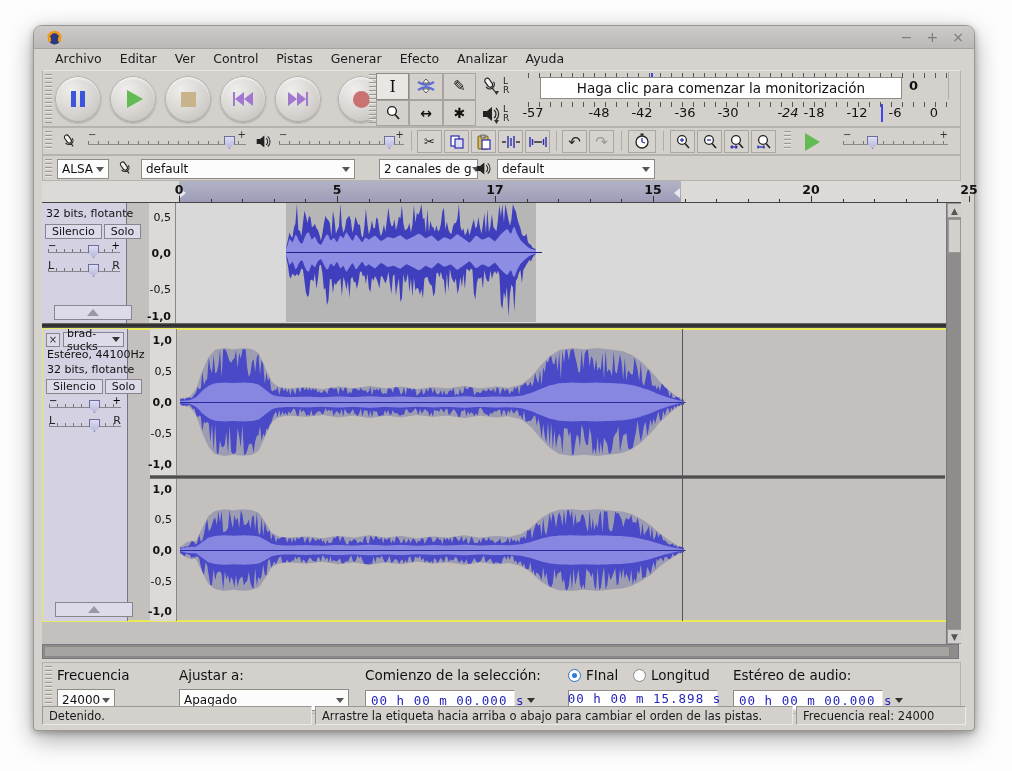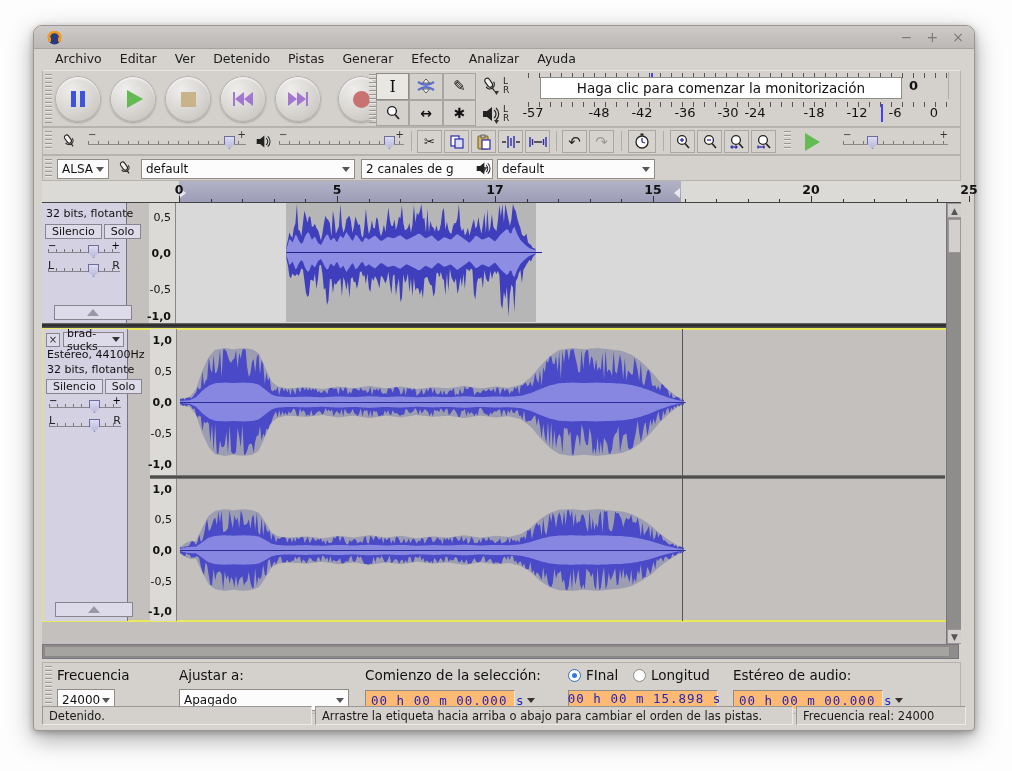--- a/index.html
+++ b/index.html
@@ -91,21 +91,21 @@
   
   .vscroll{position:absolute;right:0;top:0;width:15px;bottom:0;background:#8f8d8b;border-left:1px solid #77757f;}
   .vscroll .arr{position:absolute;left:0;width:15px;height:15px;background:#d2cfcc;border:1px solid #9a9794;color:#555;
                 font-size:9px;display:flex;align-items:center;justify-content:center;}
   .vscroll .thumbv{position:absolute;left:1px;width:13px;background:#d2cfcc;border:1px solid #9a9794;}
   .hscroll{position:absolute;left:8px;right:15px;top:618px;height:15px;background:#8f8d8b;border:1px solid #77757f;}
   .hscroll .thumbh{position:absolute;left:1px;top:1px;bottom:1px;width:99%;background:#a6a4a1;border:1px solid #8a8885;}
   
   .selbar{position:absolute;left:8px;top:636px;width:919px;height:52px;background:#d4d1cd;border:1px solid #b6b3af;}
   .sl-label{position:absolute;font-size:13.5px;color:#111;white-space:nowrap;}
-  .timefield{position:absolute;height:20px;background:#fdba74;border:1px solid;border-color:#8f8c88 #e9e7e4 #e9e7e4 #8f8c88;
+  .timefield{position:absolute;height:20px;background:#ffffff;border:1px solid;border-color:#8f8c88 #e9e7e4 #e9e7e4 #8f8c88;
              display:flex;align-items:center;padding:0 2px 0 5px;font-family:"DejaVu Sans Mono","Liberation Mono",monospace;
              font-size:12.5px;color:#2525bb;letter-spacing:1px;white-space:nowrap;}
   .timefield .carat{margin-left:3px;width:0;height:0;border-left:4px solid transparent;border-right:4px solid transparent;border-top:5px solid #333;}
   .radio{position:absolute;display:flex;align-items:center;gap:5px;font-size:13.5px;color:#111;}
   .rdot{width:13px;height:13px;border-radius:50%;border:1px solid #8a8885;background:#fff;position:relative;}
   .rdot.on{border-color:#2a6fc9;background:#fff;}
   .rdot.on::after{content:"";position:absolute;left:3px;top:3px;width:5px;height:5px;border-radius:50%;background:#2f7bdc;}
   
   .statusbar{position:absolute;left:0px;bottom:3px;height:21px;left:8px;right:8px;display:flex;gap:3px;}
   .scell{height:19px;border:1px solid;border-color:#9a9794 #eceae7 #eceae7 #9a9794;font-size:11.5px;color:#1a1a1a;
@@ -131,21 +131,21 @@
       <span>−</span>
       <span>+</span>
       <span>×</span>
     </span>
   </div>
 
   <div class="menubar" id="menubar">
         <span>Archivo</span>
         <span>Editar</span>
         <span>Ver</span>
-        <span>Detenido</span>
+        <span>Control</span>
         <span>Pistas</span>
         <span>Generar</span>
         <span>Efecto</span>
         <span>Analizar</span>
         <span>Ayuda</span>
       </div>
 
   <div class="tb1">
     <div class="grip" style="left:2px;"></div>
     <div class="transport">
@@ -238,21 +238,21 @@
       <span class="lr">
         <span>L</span><br><span>R</span>
       </span>
     </div>
     <div class="pbscale" id="pbscale" style="left:0;top:29px;height:26px;">
           <span style="left: 490px;">-57</span>
           <span style="left: 556px;">-48</span>
           <span style="left: 599px;">-42</span>
           <span style="left: 642px;">-36</span>
           <span style="left: 685px;">-30</span>
-          <span style="left: 712px;">-24</span>
+          <span style="left: 745px; font-style: italic;">-24</span>
           <span style="left: 771px;">-18</span>
           <span style="left: 814px;">-12</span>
           <span style="left: 852px;">-6</span>
           <span style="left: 891px;">0</span>
         </div>
     <div class="tickstrip" style="left:485px;top:31px;width:420px;"></div>
     <div class="bluetick" style="left:838px;top:33px;height:18px;"></div>
   </div>
 
   <div class="tb2">
@@ -400,21 +400,21 @@
       <g transform="rotate(-35 10 11)">
         <rect x="7.5" y="2" width="5" height="10" rx="2.5" fill="#f4f2ef" stroke="#222" stroke-width="1.2"></rect>
         <path d="M5.5 9 a4.5 4.5 0 0 0 9 0" fill="none" stroke="#222" stroke-width="1.2"></path>
         <line x1="10" y1="13.5" x2="10" y2="17" stroke="#222" stroke-width="1.2"></line>
       </g>
     </svg>
     <div class="combo" style="left:98px;width:214px;">
       <span>default</span>
           <span class="carat"></span>
     </div>
-    <div class="combo" style="left:318px;width:132px;">
+    <div class="combo" style="left:336px;width:99px;">
       <span>2 canales de g</span>
           <span class="carat"></span>
     </div>
     <svg style="position:absolute;left:432px;top:4px;" width="17" height="17" viewBox="0 0 20 20">
       <polygon points="2,7 6,7 11,3 11,17 6,13 2,13" fill="#222"></polygon>
       <path d="M13 6 a5 5 0 0 1 0 8 M15 4 a8 8 0 0 1 0 12" stroke="#222" stroke-width="1.2" fill="none"></path>
     </svg>
     <div class="combo" style="left:454px;width:158px;">
       <span>default</span>
           <span class="carat"></span>

